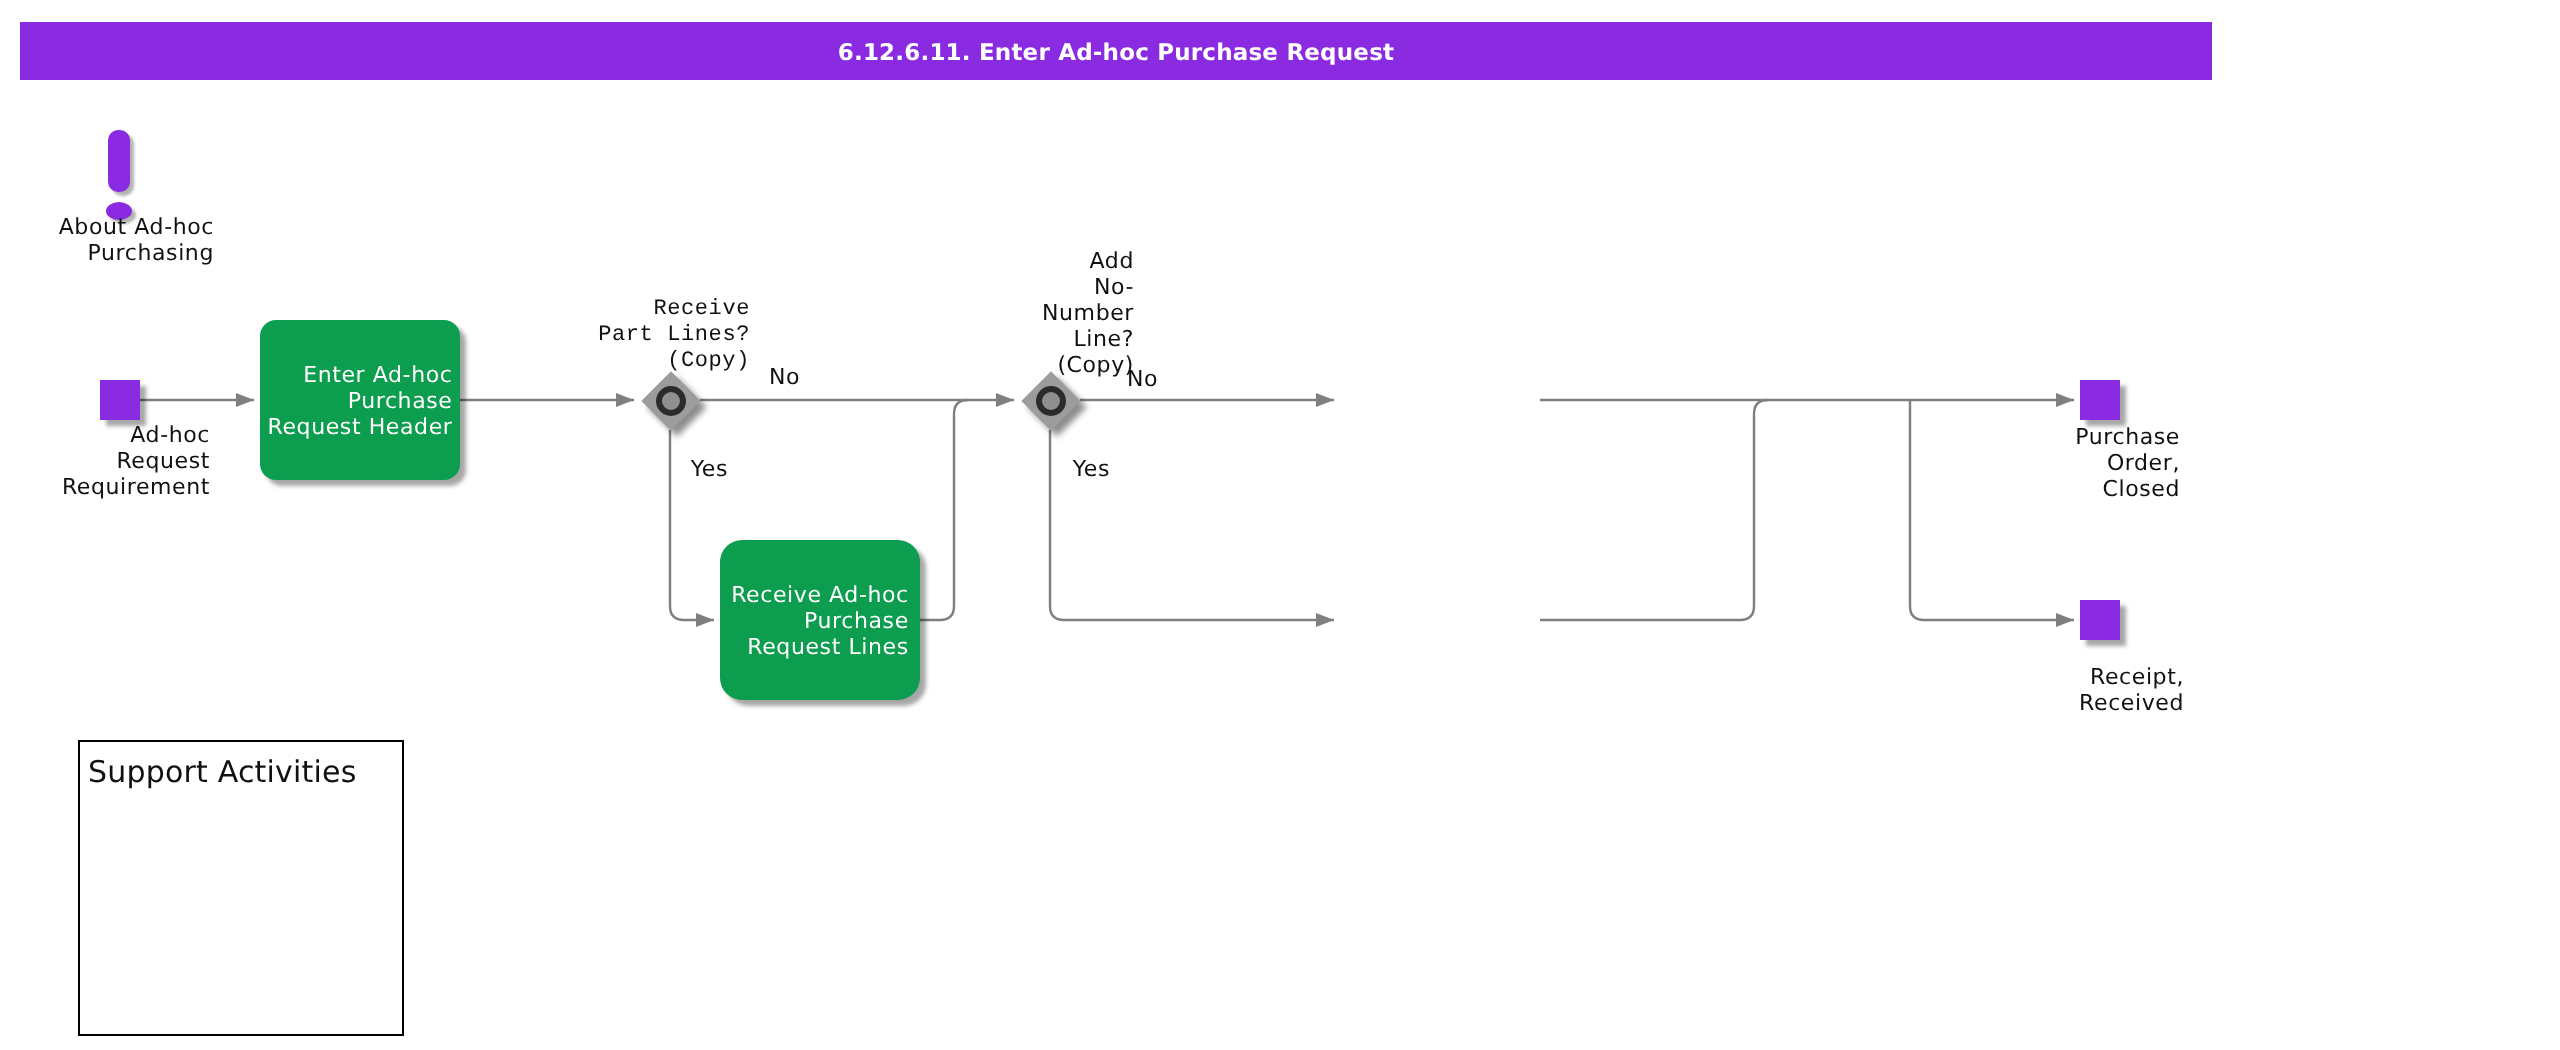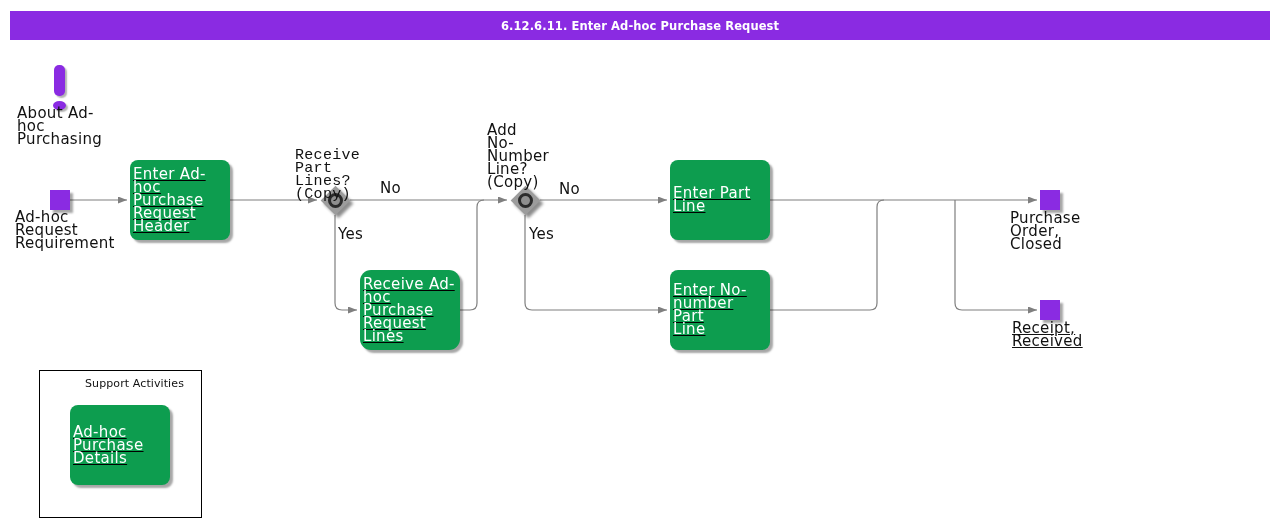--- a/index.html
+++ b/index.html
@@ -5,46 +5,45 @@
   * { margin: 0; padding: 0; box-sizing: border-box; }
   html, body { background: #ffffff; }
   body {
     width: 1280px; height: 525px; overflow: hidden; position: relative;
     font-family: "DejaVu Sans", "Liberation Sans", sans-serif;
   }
   #stage { position: absolute; left: 0; top: 0; width: 1280px; height: 525px; }
 
   
   .title-bar {
-    position: absolute; left: 10px; top: 11px; width: 1260px; height: 29px;
+    position: absolute; left: 10px; top: 11px; width: 1096px; height: 29px;
     background: var(--accent-purple, #8A2BE2);
     display: flex; align-items: center; justify-content: center;
   }
   .title-bar span {
     color: #ffffff; font-size: 11.5px; font-weight: bold; letter-spacing: 0.1px;
   }
 
   
   svg.connectors { position: absolute; left: 0; top: 0; width: 1280px; height: 525px; }
   .connector { stroke: var(--connector-gray, #7F7F7F); stroke-width: 1.2; fill: none; }
 
   
   .lbl {
-    position: absolute; font-size: 15px; line-height: 13px; color: #111111;
-    text-align: left; white-space: pre-line; letter-spacing: 0.3px;
+    position: absolute; font-size: 11px; line-height: 13px; color: #111111;
+    text-align: right; white-space: pre-line; letter-spacing: 0.3px;
   }
 
   
   .activity {
     position: absolute; width: 100px; height: 80px; border-radius: 8px;
     background: var(--activity-green, #0D9D4F);
     box-shadow: 3px 3px 2px rgba(0,0,0,0.35);
     display: flex; align-items: center; justify-content: center;
     cursor: pointer;
-    text-decoration: underline;
   }
   .activity .lbl { position: static; color: #ffffff; padding: 0 3px; }
 
   
   .event-square {
     position: absolute; width: 20px; height: 20px;
     background: var(--accent-purple, #8A2BE2);
     box-shadow: 3px 3px 2px rgba(0,0,0,0.35);
     cursor: pointer;
   }
@@ -75,22 +74,22 @@
     background: var(--accent-purple, #8A2BE2); border-radius: 50%;
     box-shadow: 2px 2px 1.5px rgba(0,0,0,0.3);
   }
 
   
   .support-frame {
     position: absolute; left: 39px; top: 370px; width: 163px; height: 148px;
     border: 1px solid #000000; background: #ffffff;
   }
   .support-title {
-    position: absolute; left: 14px; top: 6px; width: 100%;
-    font-size: 11px; color: #111111; text-align: center; letter-spacing: 0.1px;
+    position: absolute; left: 4px; top: 6px; width: 100%;
+    font-size: 15px; color: #111111; letter-spacing: 0.1px;
   }
 </style>
 </head>
 <body>
 
 <div id="stage">
 
   <div class="title-bar">
     <span>6.12.6.11. Enter Ad-hoc Purchase Request</span>
   </div>
@@ -152,40 +151,28 @@
     <div class="diamond-circle"></div>
   </div>
   <div class="lbl" style="left:487px; top:124px; width:80px;">Add
 No-
 Number
 Line?
 (Copy)</div>
   <div class="lbl" style="left:559px; top:183px; width:20px;">No</div>
   <div class="lbl" style="left:529px; top:228px; width:26px;">Yes</div>
 
-  <div class="activity" style="left:670px; top:160px;">
-    <div class="lbl">Enter Part Line</div>
-  </div>
 
-  <div class="activity" style="left:670px; top:270px;">
-    <div class="lbl">Enter No-
-number Part
-Line</div>
-  </div>
 
   <div class="event-square" style="left:1040px; top:190px;"></div>
   <div class="lbl" style="left:1010px; top:212px; width:80px;">Purchase
 Order,
 Closed</div>
 
   <div class="event-square" style="left:1040px; top:300px;"></div>
-  <div class="lbl" style="left:1012px; top:322px; width:80px;text-decoration:underline;">Receipt,
+  <div class="lbl" style="left:1012px; top:332px; width:80px;">Receipt,
 Received</div>
 
   <div class="support-frame">
     <div class="support-title">Support Activities</div>
   </div>
-  <div class="activity" style="left:70px; top:405px;">
-    <div class="lbl">Ad-hoc Purchase
-Details</div>
-  </div>
 
 </div>
 
 </body></html>

